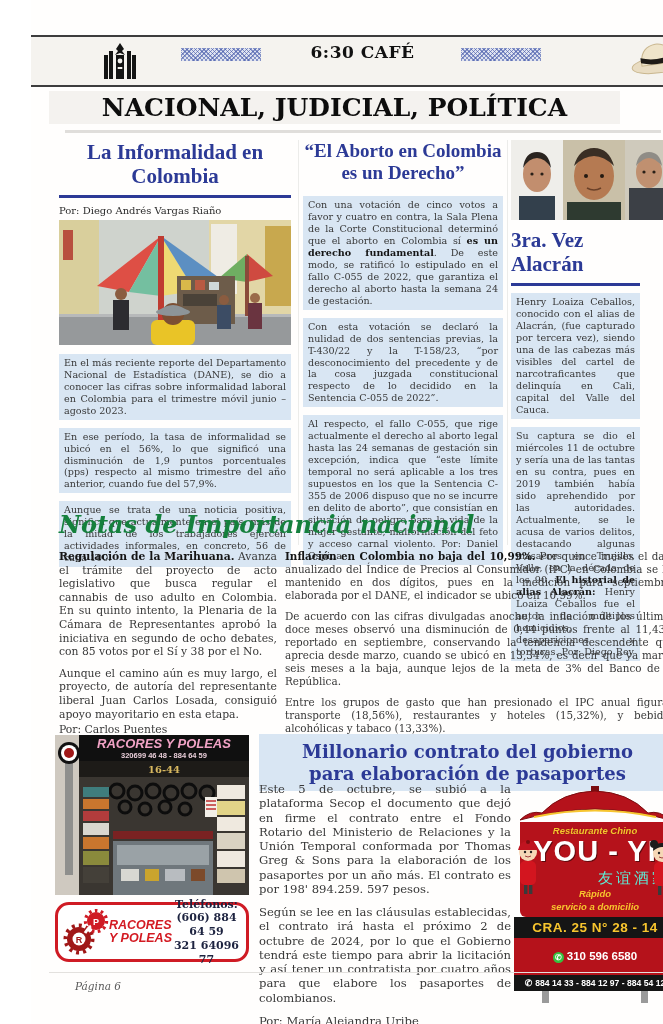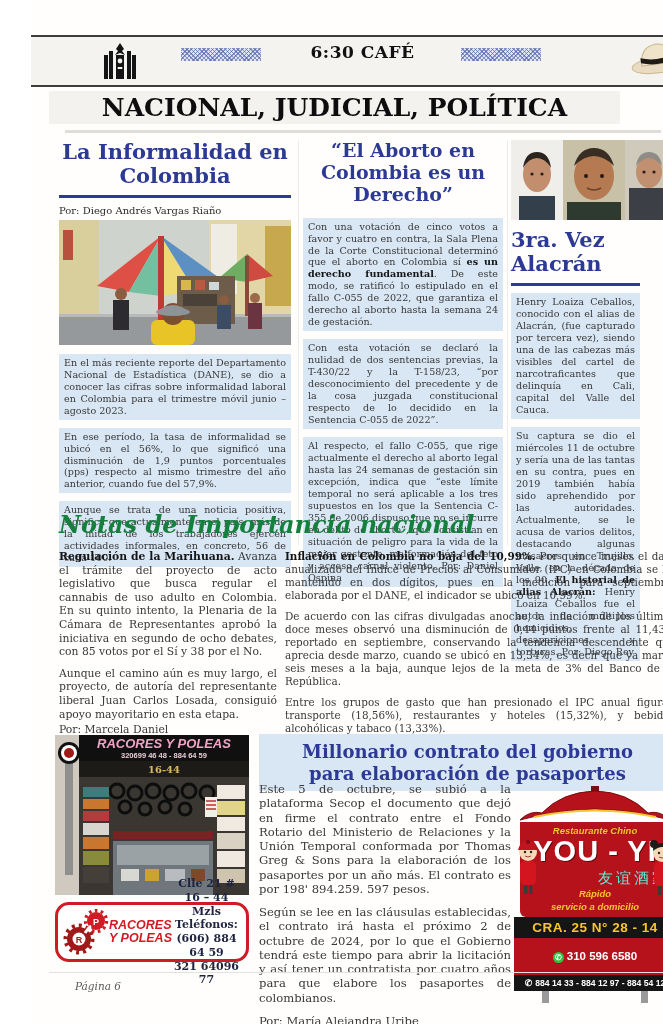--- a/index.html
+++ b/index.html
@@ -15,21 +15,21 @@
                      repeating-linear-gradient(-45deg,rgba(70,90,170,.6) 0 1px,transparent 1px 3px);}
   .hatch.left{left:150px}.hatch.right{left:430px}
   .crest{position:absolute;left:72px;top:4px;}
   .hat{position:absolute;right:8px;top:0;}
   
   .section-bar{position:absolute;left:18px;top:91px;width:571px;height:33px;background:#f4f2ef;
      text-align:center;line-height:33px;font-weight:bold;font-size:25px;color:#0d0d0d;}
   .sub-rule{position:absolute;left:34px;top:130px;width:596px;height:3px;background:#e0dedb;}
   .vdiv{position:absolute;top:140px;height:405px;width:1px;background:#ececea;}
   
-  .art-title{font-weight:bold;text-align:center;color:#2c3a96;line-height:1.15;}
+  .art-title{font-weight:bold;text-align:center;color:#2c3a96;line-height:1.15;font-family:Liberation Serif, serif;}
   .blue-rule{height:3px;background:#2c3a96;margin:7px 0 7px 0;}
   .byline{font-size:10px;color:#2b2b2b;margin:2px 0 4px 0;}
   .body p{margin:0 0 8px 0;text-align:justify;color:#383838;background:#d9e6f3;padding:3px 5px;}
   .lead{font-weight:bold;color:#141414;}
   strong{color:#141414;}
   
   #col1{position:absolute;left:28px;top:140px;width:232px;}
   #col1 .art-title{font-size:21px;}
   #col1 .body{font-size:9.6px;line-height:1.24;margin-top:5px;}
   #col2{position:absolute;left:272px;top:140px;width:200px;}
@@ -203,21 +203,21 @@
     <div class="body">
       <p>Henry Loaiza Ceballos, conocido con el alias de Alacrán, (fue capturado por tercera vez), siendo una de las cabezas más visibles del cartel de narcotraficantes que delinquía en Cali, capital del Valle del Cauca.</p>
       <p><span>Su captura se dio el miércoles 11 de octubre y sería una de las tantas en su contra, pues en 2019 también había sido aprehendido por las autoridades. Actualmente, se le acusa de varios delitos, destacando algunas masacres en Trujillo, Valle, en la década de los 90. </span><strong>El historial de alias Alacrán:</strong><span> Henry Loaiza Ceballos fue el autor de múltiples homicidios, desapariciones y torturas. Por: Diego Rey</span></p>
     </div>
   </div>
 
   <div id="notas-title">Notas de Importancia nacional</div>
   <div id="marihuana">
     <p><span class="lead">Regulación de la Marihuana.</span><span> Avanza el trámite del proyecto de acto legislativo que busca regular el cannabis de uso adulto en Colombia. En su quinto intento, la Plenaria de la Cámara de Representantes aprobó la iniciativa en segundo de ocho debates, con 85 votos por el Sí y 38 por el No.</span></p>
     <p style="margin-bottom:2px;">Aunque el camino aún es muy largo, el proyecto, de autoría del representante liberal Juan Carlos Losada, consiguió apoyo mayoritario en esta etapa.</p>
-    <p>Por: Marcela Daniel</p>
+    <p>Por: Carlos Puentes</p>
   </div>
   <div id="inflacion">
     <p><span class="lead">Inflación en Colombia no baja del 10,99%.</span><span> Por quince meses el dato anualizado del Índice de Precios al Consumidor (IPC) en Colombia se ha mantenido en dos dígitos, pues en la medición para septiembre, elaborada por el DANE, el indicador se ubicó en 10,99%.</span></p>
     <p>De acuerdo con las cifras divulgadas anoche, la inflación de los últimos doce meses observó una disminución de 0,44 puntos frente al 11,43% reportado en septiembre, conservando la tendencia descendente que aprecia desde marzo, cuando se ubicó en 13,34%, es decir que ya marca seis meses a la baja, aunque lejos de la meta de 3% del Banco de la República.</p>
     <p>Entre los grupos de gasto que han presionado el IPC anual figuran transporte (18,56%), restaurantes y hoteles (15,32%), y bebidas alcohólicas y tabaco (13,33%).</p>
     <p>Por: Ferney Arias Jiménez</p>
   </div>
 
   <div id="racores">
     <svg width="194" height="160" viewBox="0 0 194 160">
@@ -280,21 +280,20 @@
         <circle cx="33" cy="12" r="9" fill="#cf1b24"></circle>
         <circle cx="33" cy="12" r="10.5" fill="none" stroke="#cf1b24" stroke-width="3.4" stroke-dasharray="2.6 3.4"></circle>
         <text x="33" y="16" text-anchor="middle" font-family="Liberation Sans,sans-serif" font-weight="bold" font-size="9" fill="#fff">P</text>
         <path d="M22 24 Q26 18 28 17" stroke="#fff" stroke-width="3" fill="none"></path>
       </svg>
       <div class="rac-name">
         <div>RACORES</div>
         <div>Y POLEAS</div>
       </div>
       <div class="rac-addr">
-        <div>Clle 21 # 16 – 44 Mzls</div>
         <div>Teléfonos:</div>
         <div>(606) 884 64 59</div>
         <div>321 64096 77</div>
       </div>
     </div>
   </div>
 
   <div id="pas-title">Millonario contrato del gobierno para elaboración de pasaportes</div>
   <div id="pas-body">
     <p>Este 5 de octubre, se subió a la plataforma Secop el documento que dejó en firme el contrato entre el Fondo Rotario del Ministerio de Relaciones y la Unión Temporal conformada por Thomas Greg &amp; Sons para la elaboración de los pasaportes por un año más. El contrato es por 198' 894.259. 597 pesos.</p>

